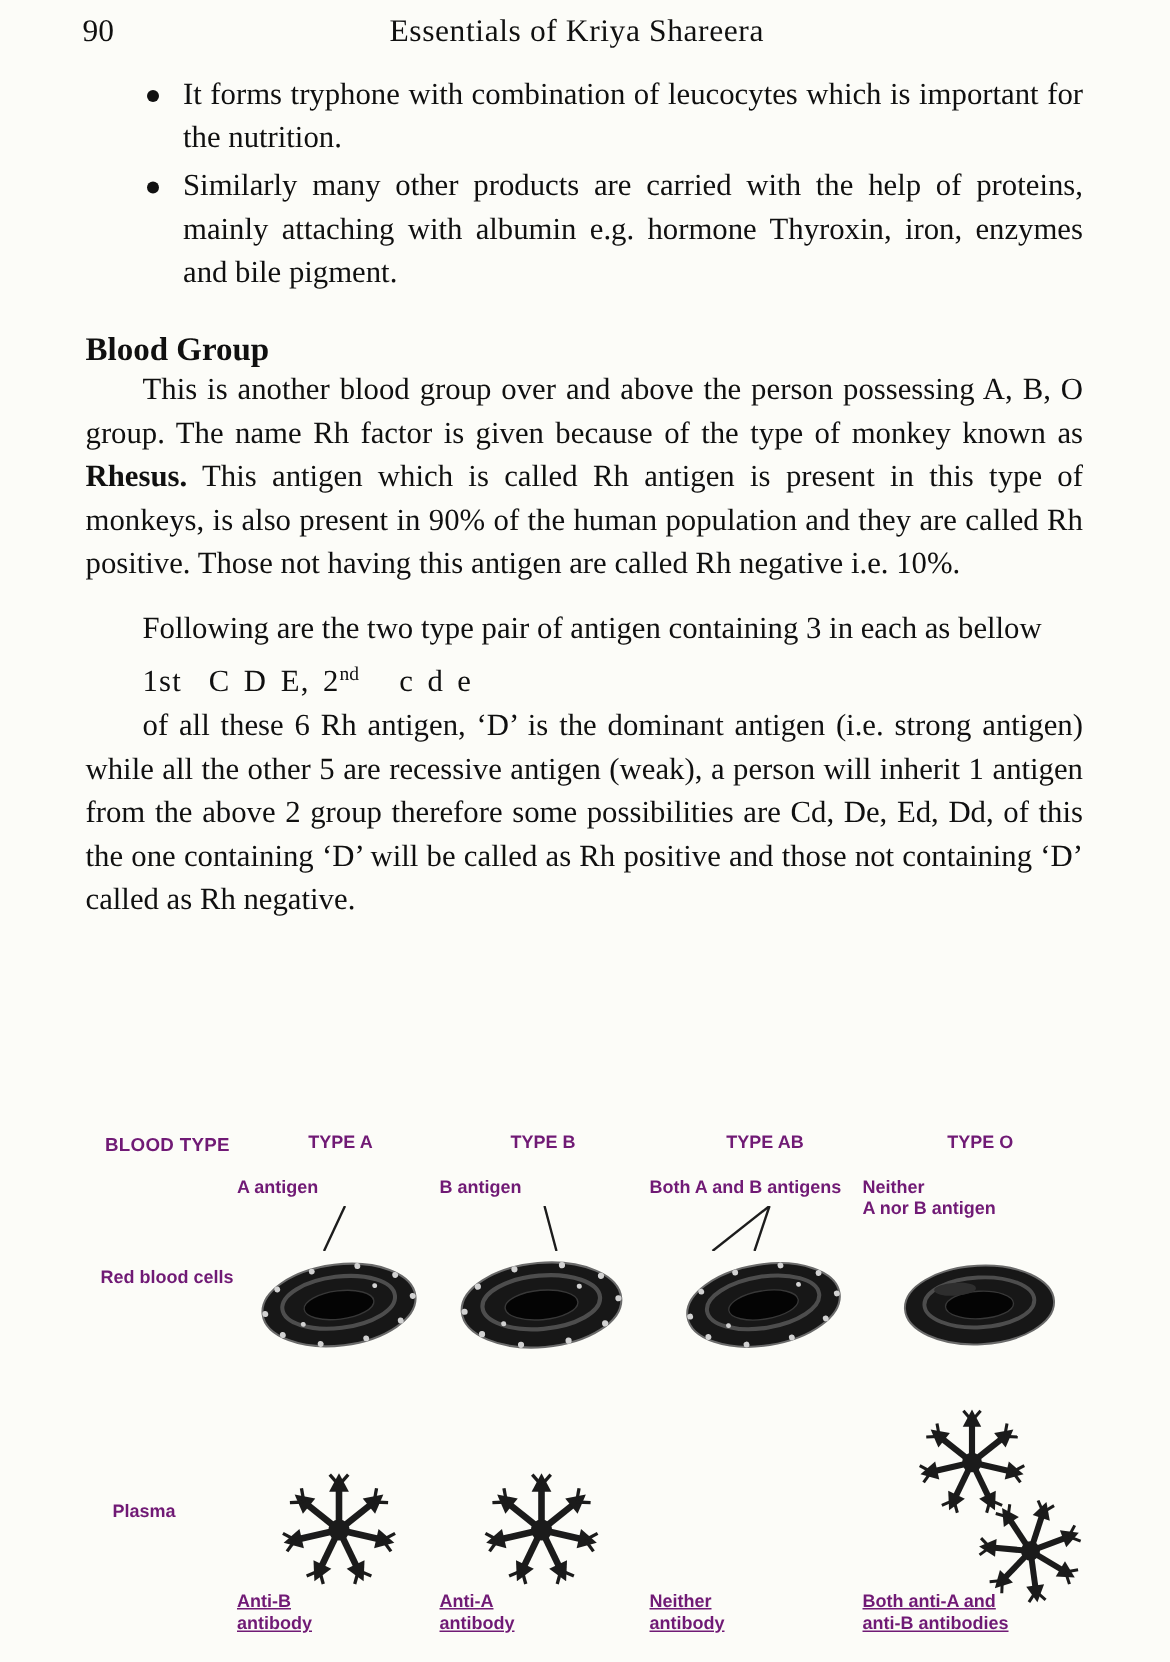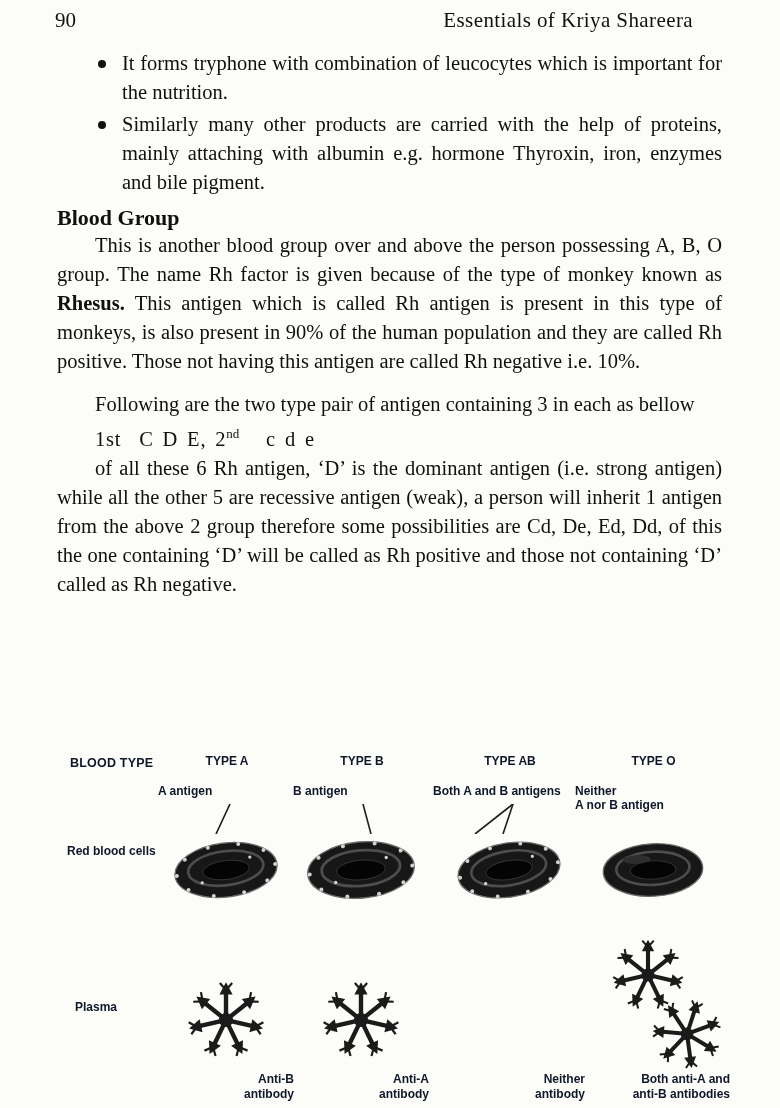--- a/index.html
+++ b/index.html
@@ -6,45 +6,45 @@
   html,body{width:780px;height:1108px}
   body{
     background:#fcfcf8;
     font-family:"Liberation Serif",serif;
     color:#101010;
     overflow:hidden;
     position:relative;
   }
   .hdr{display:flex;align-items:baseline;padding:8px 57px 0 55px}
   .pagenum{font-size:21px}
-  .title{flex:1;text-align:right;font-size:21px;letter-spacing:.4px;padding-right:30px}
+  .title{flex:1;text-align:center;font-size:21px;letter-spacing:.4px;padding-right:30px}
   .content{padding:0 58px 0 57px}
   ul.bullets{list-style:none;margin:16px 0 0 38px}
   ul.bullets li{
     position:relative;padding-left:27px;margin-bottom:3px;
     font-size:20.5px;line-height:29px;text-align:justify;
   }
   ul.bullets li::before{
     content:"";position:absolute;left:3px;top:11px;
     width:8px;height:8px;border-radius:50%;background:#111;
   }
-  h2.sect{font-size:22px;margin-top:8px;font-weight:bold}
+  h2.sect{font-size:22px;margin-top:23px;font-weight:bold}
   h3.subsect{font-size:21px;font-weight:bold;margin:10px 0 9px 38px}
   p.body{font-size:20.5px;line-height:29px;text-align:justify;text-indent:38px}
   p.body + p.body{margin-top:14px}
   p.antigenline{
     font-size:20.5px;line-height:29px;margin-left:38px;
     white-space:pre-wrap;letter-spacing:.8px;word-spacing:3px;font-family:Liberation Serif, serif;
   }
   p.antigenline sup{font-size:13px;letter-spacing:0}
   
   .diagram{
     position:absolute;left:0;top:748px;width:684px;height:360px;
     font-family:"Liberation Sans",sans-serif;font-weight:bold;
-    font-size:12px;color:#0f172a;
+    font-size:12px;color:#701a75;
   }
   .d-corner{position:absolute;left:70px;top:8px;font-size:12.5px;letter-spacing:.2px}
   .d-rowlabel{position:absolute;font-size:12px}
   .d-rowlabel.rbc{left:67px;top:96px}
   .d-rowlabel.plasma{left:75px;top:252px}
   .d-col{position:absolute;top:0;height:360px}
   .d-col.colA{left:158px;width:136px}
   .d-col.colB{left:293px;width:136px}
   .d-col.colAB{left:433px;width:152px}
   .d-col.colO{left:575px;width:155px}
@@ -54,22 +54,22 @@
   .rbc-svg{position:absolute;top:80px;left:50%;width:126px;height:84px;margin-left:-63px}
   .colA .rbc-svg{transform:rotate(-7deg)}
   .colB .rbc-svg{transform:rotate(-5deg) scale(1.04)}
   .colAB .rbc-svg{transform:rotate(-9deg)}
   .colO .rbc-svg{transform:rotate(-3deg) scale(.97)}
   .ab-svg{position:absolute;width:88px;height:88px}
   .colA .ab-svg,.colB .ab-svg{top:228px;left:50%;margin-left:-44px}
   .colO .ab-svg.ab1{top:186px;left:32px;width:82px;height:82px}
   .colO .ab-svg.ab2{top:246px;left:72px;width:80px;height:80px;transform:rotate(18deg)}
   .d-antibody{
-    position:absolute;top:324px;left:0;right:0;text-align:right;
-    white-space:pre-line;line-height:15px;
+    position:absolute;top:312px;left:0;right:0;text-align:left;
+    white-space:pre-line;line-height:15px;text-decoration:underline;
   }
 </style>
 </head>
 <body>
 
 <svg width="0" height="0" style="position:absolute" aria-hidden="true">
   <defs>
     <g id="ab-arm">
       <line x1="50" y1="48" x2="50" y2="20" stroke="#1b1b1b" stroke-width="5"></line>
       <polygon points="50,7 42.5,21 57.5,21" fill="#1b1b1b"></polygon>

